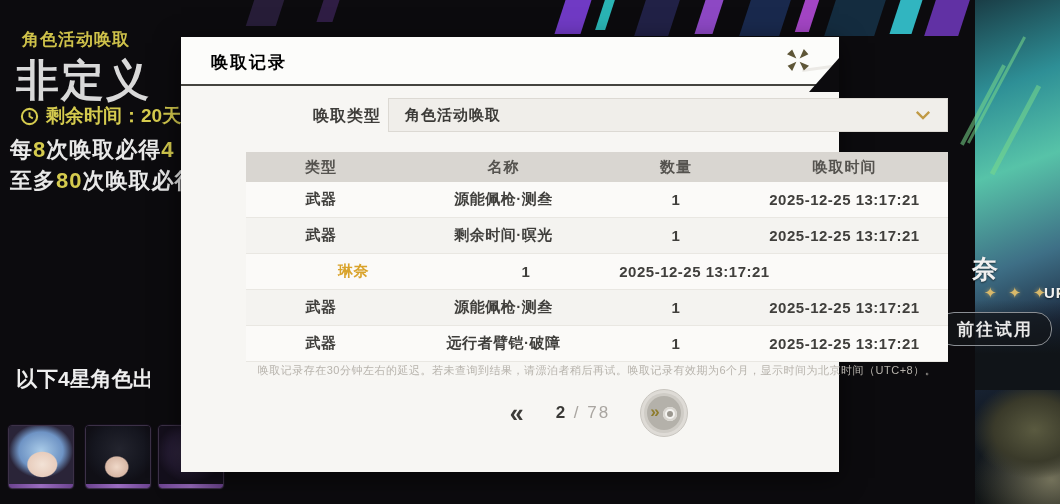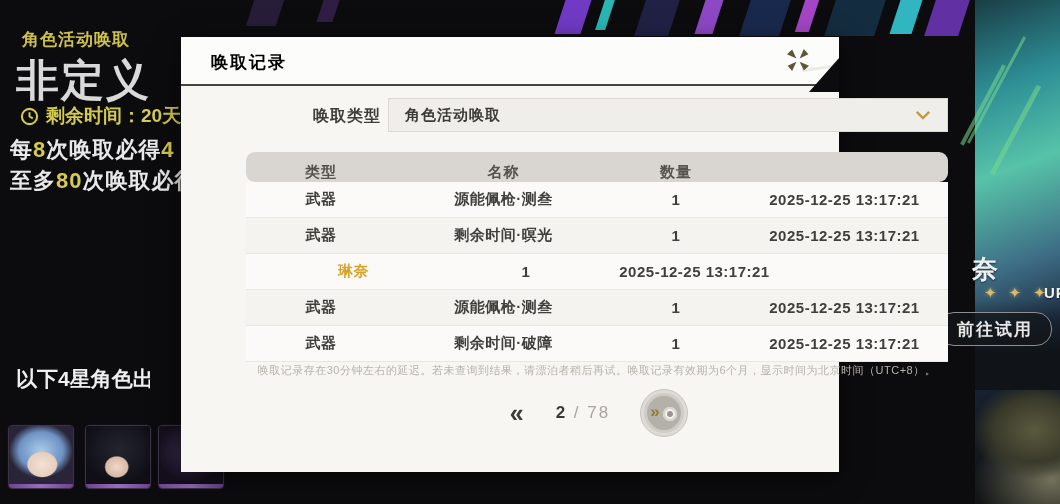--- a/index.html
+++ b/index.html
@@ -48,21 +48,21 @@
     border-right:30px solid #0c0b0e;border-top:34px solid transparent;}
   #close-btn{position:absolute;right:28px;top:10px;width:26px;height:26px;cursor:pointer;}
   #filter-label{position:absolute;left:102px;top:69px;font-size:16px;font-weight:bold;color:#3f3e3b;letter-spacing:1px;padding-left:30px;}
   #filter-select{position:absolute;left:207px;top:61px;width:560px;height:34px;
     background:#f0eeea;border:1px solid #dcd9d3;box-sizing:border-box;
     display:flex;align-items:center;justify-content:space-between;padding:0 16px;cursor:pointer;}
   #filter-select .val{font-size:15px;font-weight:bold;color:#3c3b38;letter-spacing:1px;}
 
   
   #table{position:absolute;left:65px;top:115px;width:702px;}
-  .thead{display:flex;height:30px;background:#d9d6d1;align-items:flex-end;border-radius:9px;}
+  .thead{display:flex;height:30px;background:#d9d6d1;align-items:center;}
   .thcell{font-size:15px;font-weight:bold;color:#55534f;text-align:center;letter-spacing:1px;}
   .trow{display:flex;height:35px;align-items:center;background:#fbfaf8;border-bottom:1px solid #e9e7e2;}
   .trow.alt{background:#f4f3f0;}
   .tcell{font-size:15px;color:#403f3c;text-align:center;letter-spacing:.5px;font-weight:bold;}
   .c0{width:150px;} .c1{width:215px;} .c2{width:130px;} .c3{width:207px;}
   .tcell.gold{color:#d9a32b;}
 
   #note{position:absolute;left:40px;top:326px;width:752px;text-align:center;
     font-size:11px;color:#b7b3ac;letter-spacing:.5px;}
   #pager{position:absolute;left:64px;top:348px;width:704px;height:56px;
@@ -185,20 +185,21 @@
       <svg width="16" height="10" viewBox="0 0 18 11">
         <path d="M2 2 L9 9 L16 2" fill="none" stroke="#c09a45" stroke-width="2.6"></path>
       </svg>
     </div>
 
     <div id="table">
       <div class="thead">
         <div class="thcell c0">类型</div>
         <div class="thcell c1">名称</div>
         <div class="thcell c2">数量</div>
+        <div class="thcell c3">唤取时间</div>
       </div>
       <div>
           <div class="trow">
             <div class="tcell c0">武器</div>
             <div class="tcell c1">源能佩枪·测叁</div>
             <div class="tcell c2">1</div>
             <div class="tcell c3">2025-12-25 13:17:21</div>
           </div>
           <div class="trow alt">
             <div class="tcell c0">武器</div>
@@ -212,21 +213,21 @@
             <div class="tcell c3">2025-12-25 13:17:21</div>
           </div>
           <div class="trow alt">
             <div class="tcell c0">武器</div>
             <div class="tcell c1">源能佩枪·测叁</div>
             <div class="tcell c2">1</div>
             <div class="tcell c3">2025-12-25 13:17:21</div>
           </div>
           <div class="trow">
             <div class="tcell c0">武器</div>
-            <div class="tcell c1">剩余时间·破障</div>
+            <div class="tcell c1">远行者臂铠·破障</div>
             <div class="tcell c2">1</div>
             <div class="tcell c3">2025-12-25 13:17:21</div>
           </div>
         </div>
     </div>
 
     <div id="note">唤取记录存在30分钟左右的延迟。若未查询到结果，请漂泊者稍后再试。唤取记录有效期为6个月，显示时间为北京时间（UTC+8）。</div>
 
     <div id="pager">
       <div id="pager-prev">«</div>

